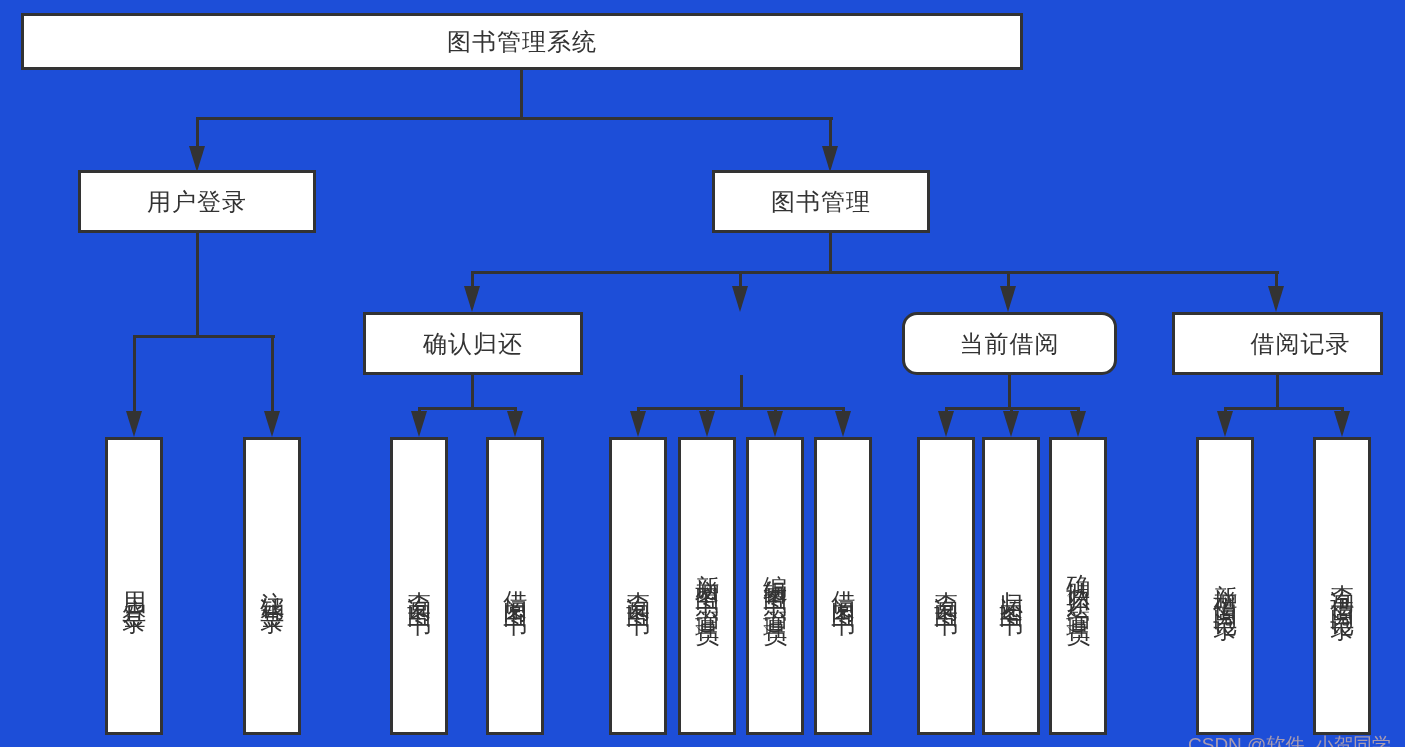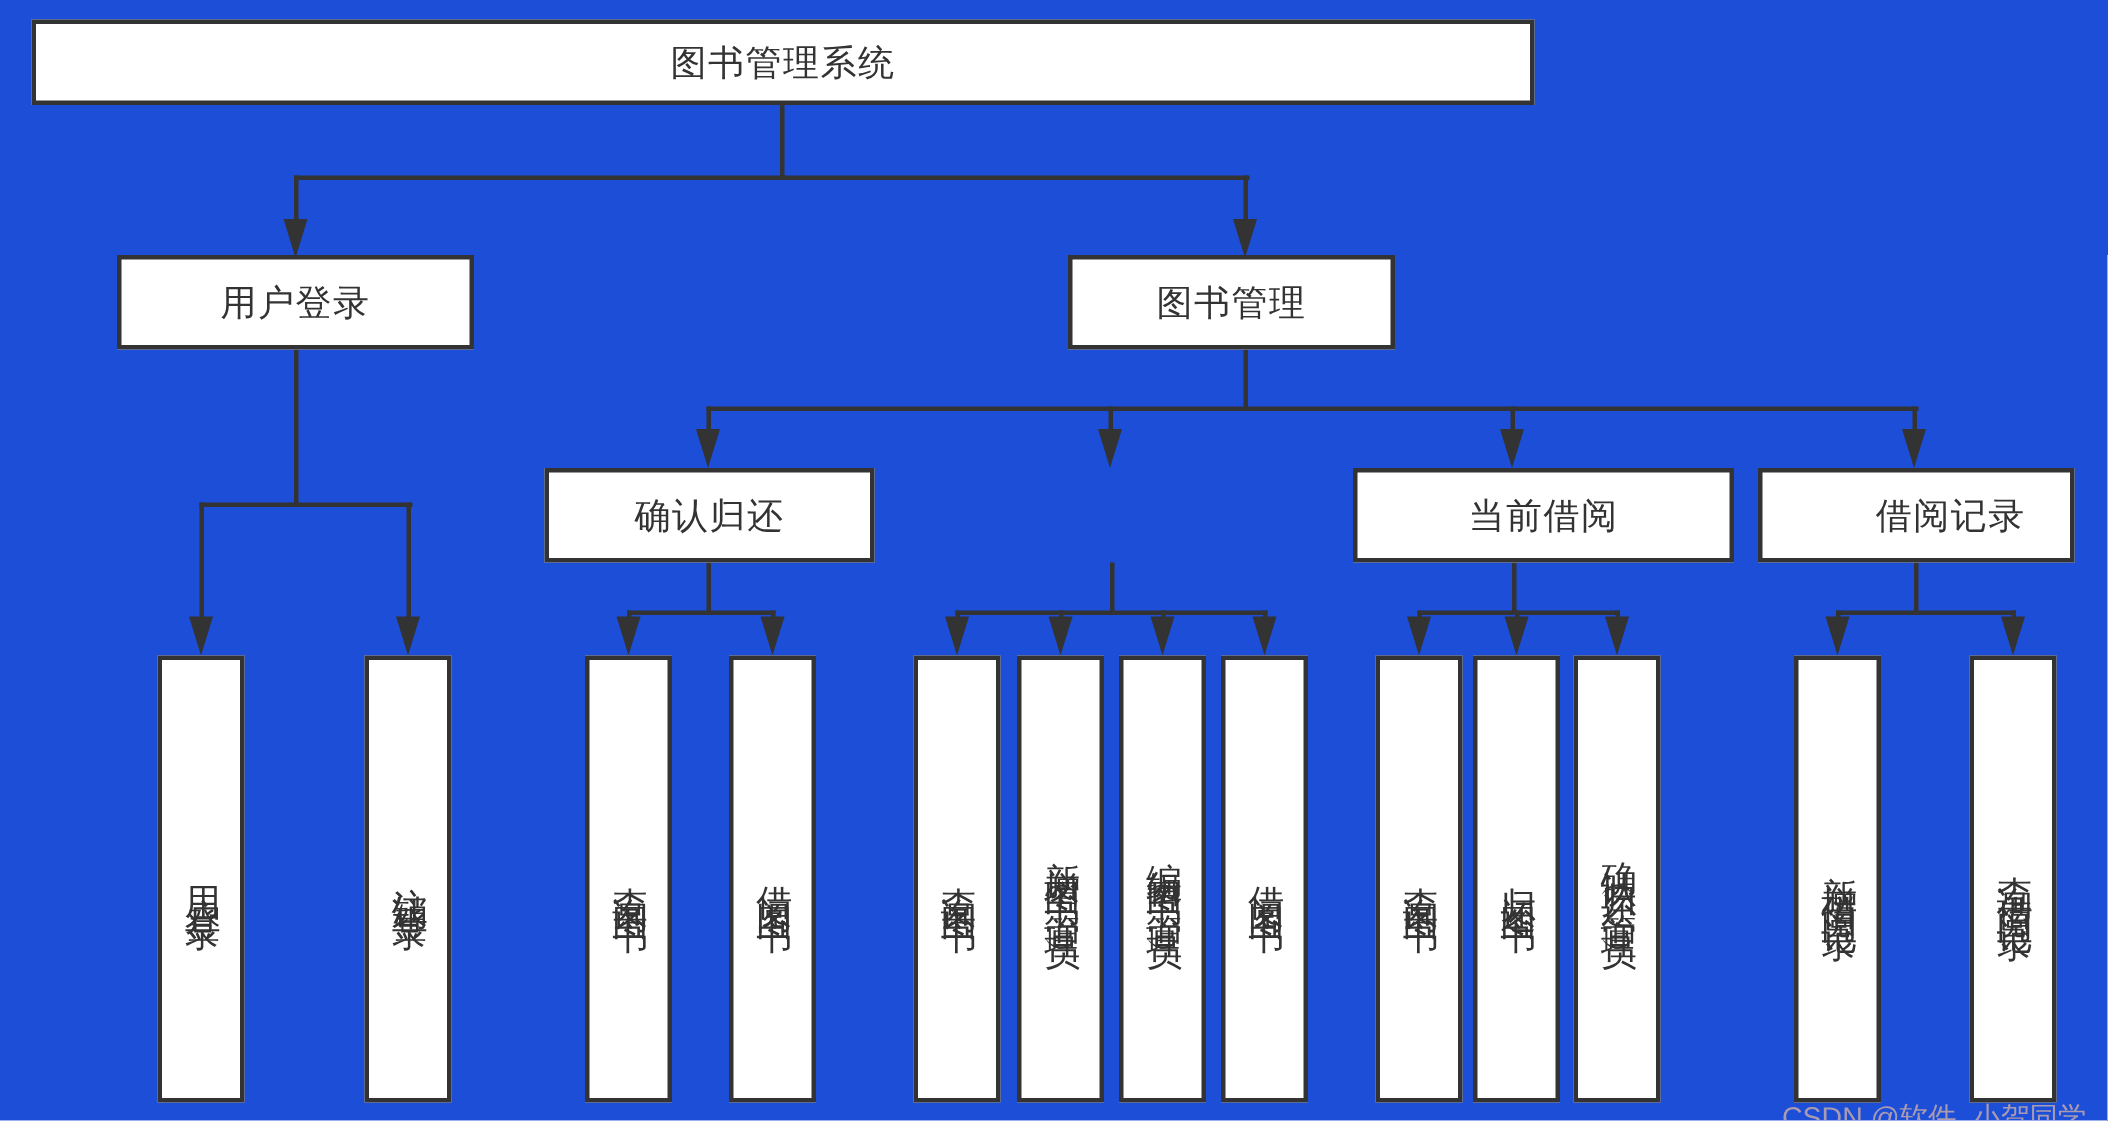--- a/index.html
+++ b/index.html
@@ -97,21 +97,21 @@
   <div class="ln" style="left:739px;top:271px;width:3px;height:19px;"></div>
   <div class="ar" style="left:732px;top:286px;"></div>
   <div class="ln" style="left:1007px;top:271px;width:3px;height:19px;"></div>
   <div class="ar" style="left:1000px;top:286px;"></div>
   <div class="ln" style="left:1275px;top:271px;width:3px;height:19px;"></div>
   <div class="ar" style="left:1268px;top:286px;"></div>
 
   <div class="node hnode" style="left:363px;top:312px;width:220px;height:63px;">
     <span>确认归还</span>
   </div>
-  <div class="node hnode" style="left:902px;top:312px;width:254px;height:63px;">
+  <div class="node hnode" style="left:902px;top:312px;width:215px;height:63px;border-radius:15px;">
     <span>当前借阅</span>
   </div>
   <div class="node hnode" style="left:1172px;top:312px;width:211px;height:63px;padding-left:46px;">
     <span>借阅记录</span>
   </div>
 
   <div class="ln" style="left:471px;top:375px;width:3px;height:35px;"></div>
   <div class="ln" style="left:418px;top:407px;width:99px;height:3px;"></div>
   <div class="ln" style="left:418px;top:407px;width:3px;height:10px;"></div>
   <div class="ar" style="left:411px;top:411px;"></div>

